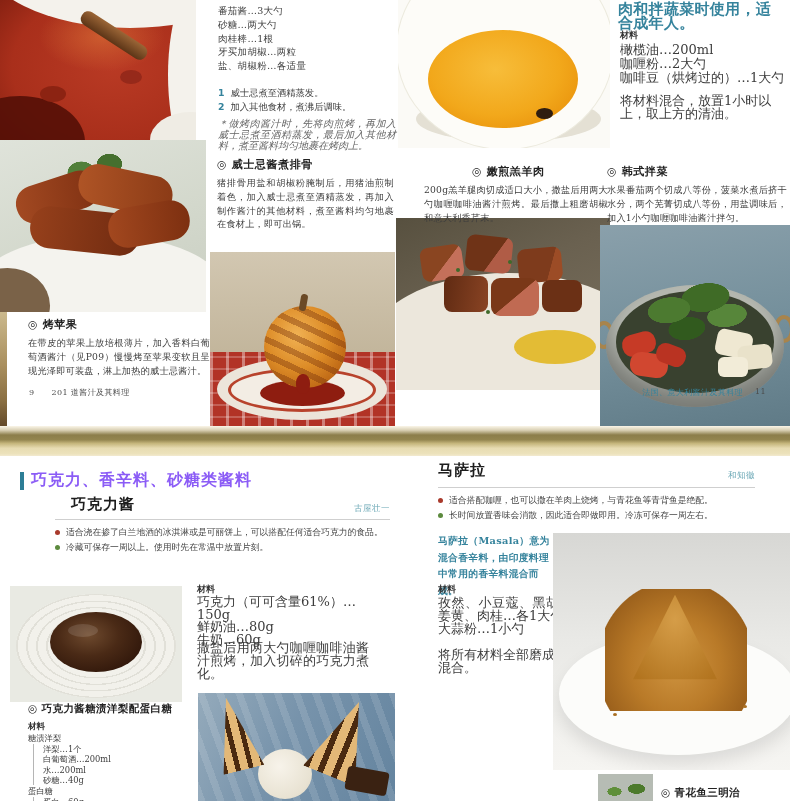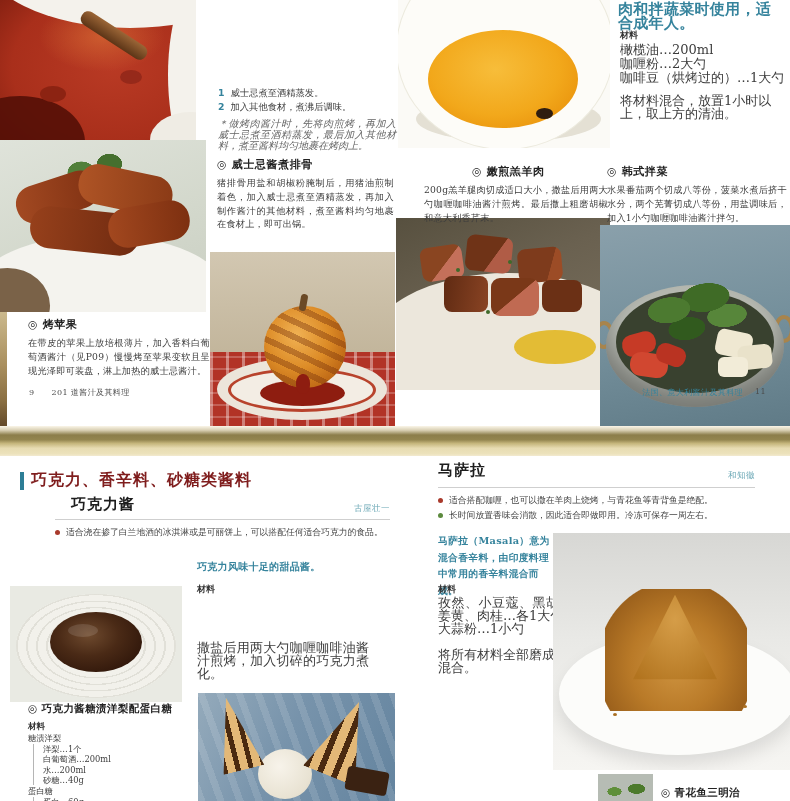--- a/index.html
+++ b/index.html
@@ -14,21 +14,21 @@
   .h2{font-size:10.5px;font-weight:bold;color:#222;letter-spacing:.4px;}
   .note{font-size:10px;line-height:11px;color:#666;text-align:justify;font-style:italic;}
   .mat-label{font-family:"DejaVu Sans","Liberation Sans",sans-serif;font-size:9px;font-weight:bold;color:#333;}
   .mat{font-size:13px;line-height:13px;color:#3c3c3c;}
   .mat-sm{font-size:8.3px;line-height:10.3px;color:#3c3c3c;}
   .teal{color:#35839c;}
   .tealtxt{font-size:9.8px;line-height:16.5px;font-weight:bold;color:#35839c;letter-spacing:.3px;}
   .step{font-size:9.3px;line-height:14px;color:#3c3c3c;}
   .step-num{color:#35839c;font-weight:bold;font-family:"DejaVu Sans","Liberation Sans",sans-serif;margin-right:6px;}
   .footer{font-size:8px;color:#4c4c4c;letter-spacing:.4px;}
-  .big-title{font-size:16px;font-weight:bold;color:#7f1d1d;letter-spacing:1px;display:flex;align-items:center;gap:7px;}
+  .big-title{font-size:16px;font-weight:bold;color:#8b5cf6;letter-spacing:1px;display:flex;align-items:center;gap:7px;}
   .bar{display:inline-block;width:4px;height:18px;background:#2d7e96;}
   .rtitle{font-size:15px;font-weight:bold;color:#1d1d1d;letter-spacing:1px;}
   .author{font-size:8.5px;color:#6aa7b5;letter-spacing:.5px;}
   .rule{height:1px;background:#cfcfcf;}
   .bullet-row{display:flex;align-items:flex-start;gap:6px;font-size:8.8px;line-height:15px;color:#474747;}
   .dot{width:5px;height:5px;border-radius:50%;margin-top:5px;flex:none;}
   .dot.red{background:#a93a2c;}
   .dot.green{background:#5c8a3e;}
   .vgroup{border-left:1px solid #b5b5b5;padding-left:9px;}
 </style>
@@ -113,20 +113,27 @@
                     radial-gradient(28px 16px at 75% 58%,#57863a 70%,rgba(0,0,0,0) 72%),
                     radial-gradient(26px 16px at 42% 68%,#315a1e 70%,rgba(0,0,0,0) 72%);"></div>
     <div class="sh" style="left:22px;top:108px;width:34px;height:22px;border-radius:10px;transform:rotate(-15deg);background:#c63a26;"></div>
     <div class="sh" style="left:30px;top:128px;width:38px;height:24px;border-radius:11px;transform:rotate(8deg);background:#d14730;"></div>
     <div class="sh" style="left:56px;top:120px;width:30px;height:20px;border-radius:9px;transform:rotate(20deg);background:#b93322;"></div>
     <div class="sh" style="left:116px;top:106px;width:36px;height:26px;border-radius:7px;transform:rotate(12deg);background:#efe8d2;"></div>
     <div class="sh" style="left:138px;top:120px;width:34px;height:24px;border-radius:7px;transform:rotate(-6deg);background:#e9e2ca;"></div>
     <div class="sh" style="left:118px;top:132px;width:30px;height:20px;border-radius:6px;background:#f2ecd8;"></div>
   </div>
 
+  <div class="abs ing" style="left:218px;top:4px;width:172px;">
+    <div>番茄酱…3大勺</div>
+    <div>砂糖…两大勺</div>
+    <div>肉桂棒…1根</div>
+    <div>牙买加胡椒…两粒</div>
+    <div>盐、胡椒粉…各适量</div>
+  </div>
 
   <div class="abs" style="left:218px;top:86px;width:178px;">
     <div class="step">
       <span class="step-num">1</span><span>威士忌煮至酒精蒸发。</span>
     </div>
     <div class="step">
       <span class="step-num">2</span><span>加入其他食材，煮沸后调味。</span>
     </div>
   </div>
 
@@ -175,33 +182,41 @@
     </div>
 
     <div class="abs rtitle" style="left:55px;top:39px;margin-left:16px;">巧克力酱</div>
     <div class="abs author" style="left:250px;top:47px;width:140px;text-align:right;">古屋壮一</div>
     <div class="abs rule" style="left:55px;top:63px;width:335px;"></div>
 
     <div class="abs" style="left:55px;top:69px;width:340px;">
       <div class="bullet-row">
         <span class="dot red"></span>
         <span>适合浇在掺了白兰地酒的冰淇淋或是可丽饼上，可以搭配任何适合巧克力的食品。</span>
+      </div>
+      <div class="bullet-row">
+        <span class="dot green"></span>
+        <span>冷藏可保存一周以上。使用时先在常温中放置片刻。</span>
       </div>
     </div>
 
     <div class="ph" style="left:10px;top:130px;width:172px;height:116px;background:#e9eae3;">
       <div class="sh" style="left:6px;top:8px;width:160px;height:104px;border-radius:50%;
            background:repeating-radial-gradient(ellipse at 50% 50%, #f2f1eb 0 8px, #e1e0d8 8px 10px);"></div>
       <div class="sh" style="left:40px;top:26px;width:92px;height:60px;border-radius:50%;
            background:radial-gradient(at 42% 38%, #6e4a2e 0%, #4a2a16 40%, #33190c 75%, #2a1309 100%);"></div>
       <div class="sh" style="left:58px;top:38px;width:30px;height:13px;border-radius:50%;background:rgba(255,255,255,.12);"></div>
     </div>
 
-    <div class="abs tealtxt" style="left:197px;top:103px;width:190px;font-size:10px;">巧克力风味十足的甜品酱。</div>
     <div class="abs mat-label" style="left:197px;top:127px;">材料</div>
+    <div class="abs mat" style="left:197px;top:140px;width:185px;line-height:12.5px;">
+      <div>巧克力（可可含量61%）…150g</div>
+      <div>鲜奶油…80g</div>
+      <div>牛奶…60g</div>
+    </div>
     <div class="abs mat" style="left:197px;top:185px;width:172px;line-height:13px;text-align:justify;">撒盐后用两大勺咖喱咖啡油酱汁煎烤，加入切碎的巧克力煮化。</div>
 
     <div class="abs h2" style="left:28px;top:246px;">◎ 巧克力酱糖渍洋梨配蛋白糖</div>
     <div class="abs mat-label" style="left:28px;top:265px;font-size:8.5px;">材料</div>
     <div class="abs mat-sm" style="left:28px;top:277px;">糖渍洋梨</div>
     <div class="abs mat-sm vgroup" style="left:33px;top:288px;width:140px;">
       <div>洋梨…1个</div>
       <div>白葡萄酒…200ml</div>
       <div>水…200ml</div>
       <div>砂糖…40g</div>

